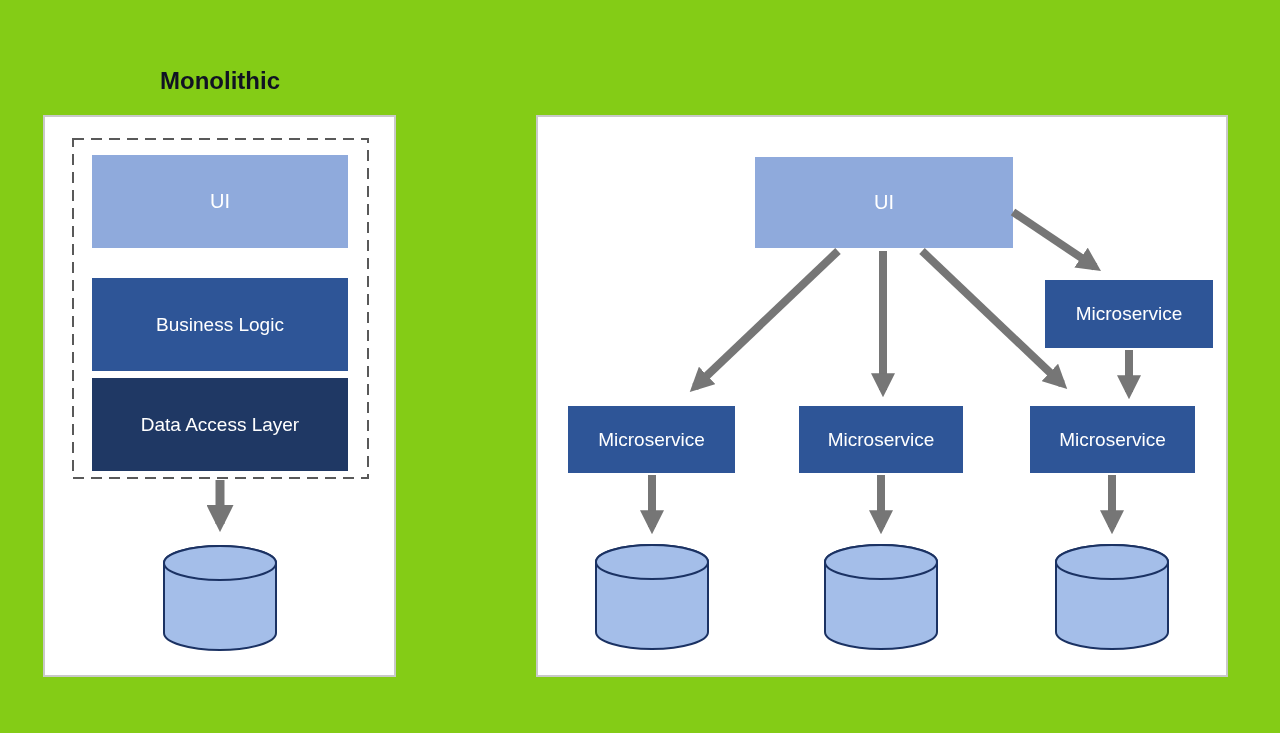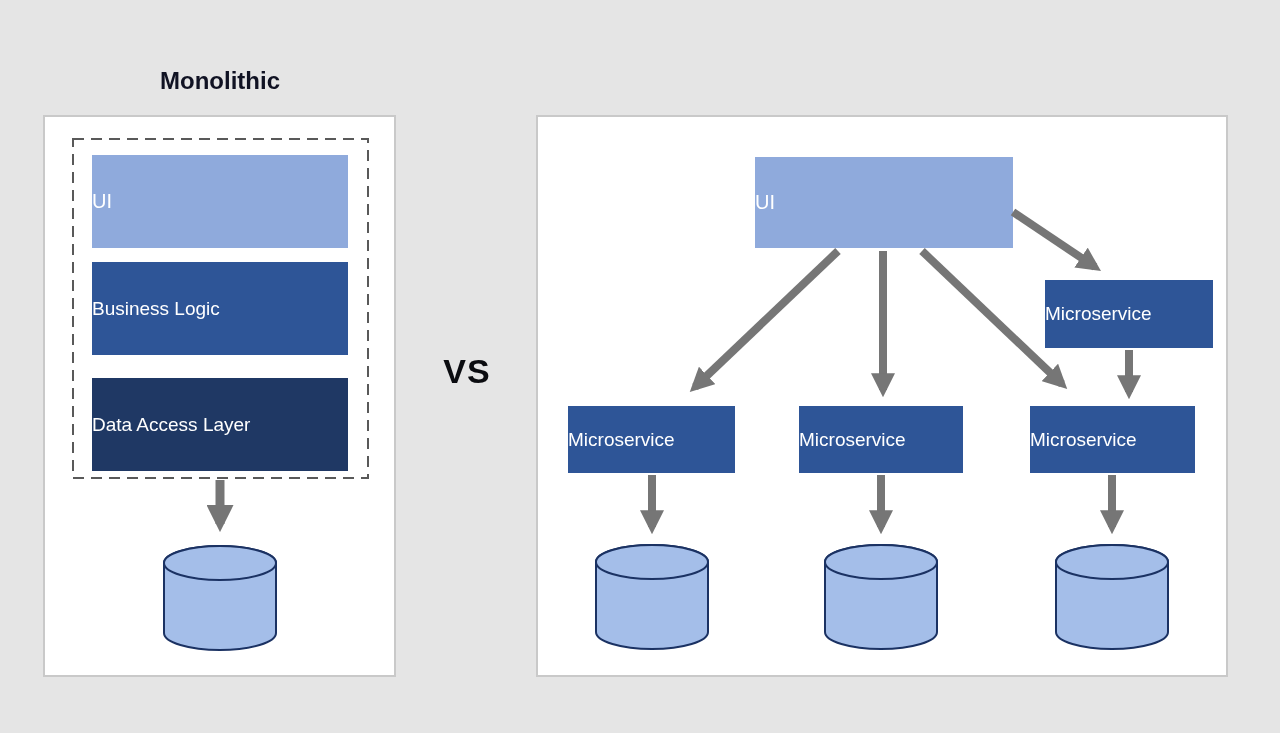--- a/index.html
+++ b/index.html
@@ -5,21 +5,21 @@
   html, body {
     margin: 0;
     padding: 0;
     background: #ffffff;
     font-family: "Liberation Sans", sans-serif;
   }
   .canvas {
     position: relative;
     width: 1280px;
     height: 733px;
-    background: #e5e5e5;
+    background: #84cc16;
     overflow: hidden;
   }
   .title {
     position: absolute;
     top: 66px;
     height: 30px;
     line-height: 30px;
     text-align: center;
     font-size: 24px;
     font-weight: 700;
@@ -45,31 +45,31 @@
     border: 2px solid #c9c9c9;
     background: #ffffff;
     box-sizing: border-box;
   }
   #panel-left  { left: 43px;  top: 115px; width: 353px; height: 562px; }
   #panel-right { left: 536px; top: 115px; width: 692px; height: 562px; }
   .box {
     position: absolute;
     display: flex;
     align-items: center;
-    justify-content: flex-start;
+    justify-content: center;
     color: #ffffff;
     font-size: 19px;
     box-sizing: border-box;
   }
   .fill-light  { background: #8faadc; }
   .fill-mid    { background: #2e5597; }
   .fill-dark   { background: #1f3864; }
   
   #layer-ui  { left: 92px; top: 155px; width: 256px; height: 93px; font-size: 20px; }
-  #layer-bl  { left: 92px; top: 262px; width: 256px; height: 93px; }
+  #layer-bl  { left: 92px; top: 278px; width: 256px; height: 93px; }
   #layer-dal { left: 92px; top: 378px; width: 256px; height: 93px; }
   
   #msa-ui { left: 755px;  top: 157px; width: 258px; height: 91px; font-size: 20px; }
   #ms-tr  { left: 1045px; top: 280px; width: 168px; height: 68px; }
   #ms-1   { left: 568px;  top: 406px; width: 167px; height: 67px; }
   #ms-2   { left: 799px;  top: 406px; width: 164px; height: 67px; }
   #ms-3   { left: 1030px; top: 406px; width: 165px; height: 67px; }
   .overlay {
     position: absolute;
     left: 0; top: 0;
@@ -77,21 +77,20 @@
     height: 733px;
     pointer-events: none;
   }
 </style>
 </head>
 <body>
 
 <div class="canvas">
 
   <div class="title" id="title-left">Monolithic</div>
-  <div class="vs">VS</div>
 
   <div class="panel" id="panel-left"></div>
   <div class="panel" id="panel-right"></div>
 
   <div class="box fill-light" id="layer-ui">
     <span>UI</span>
   </div>
   <div class="box fill-mid" id="layer-bl">
     <span>Business Logic</span>
   </div>

